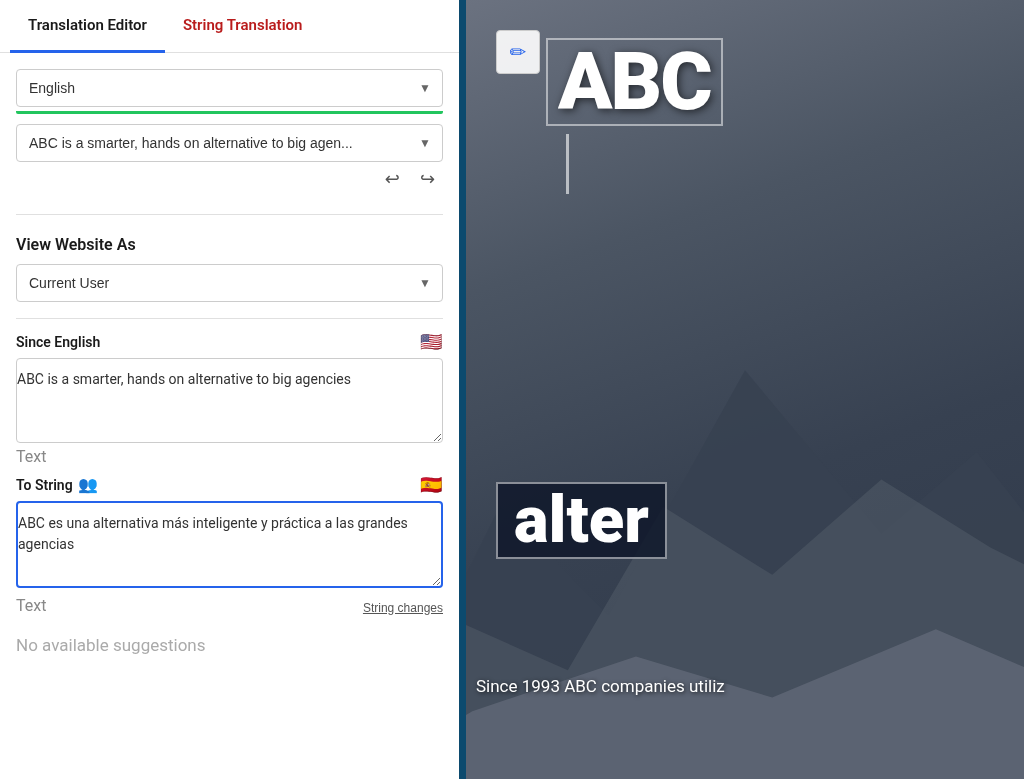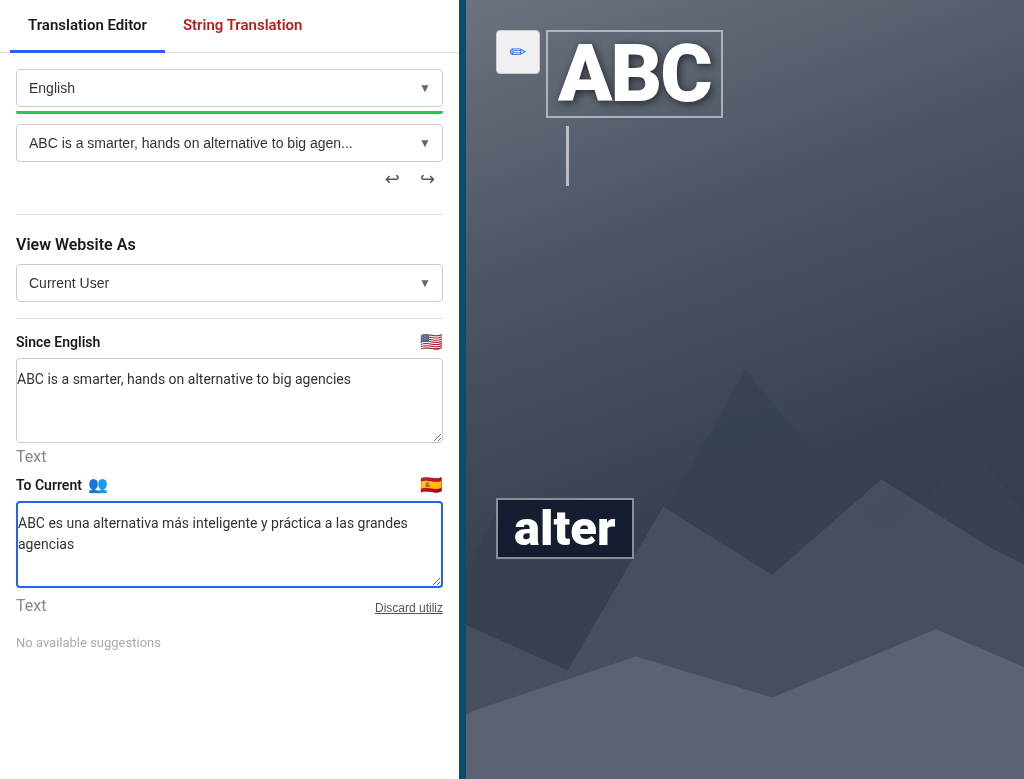--- a/index.html
+++ b/index.html
@@ -172,21 +172,21 @@
     .discard-btn {
       background: none;
       border: none;
       color: #555;
       font-size: 12px;
       cursor: pointer;
       text-decoration: underline;
     }
 
     .suggestions {
-      font-size: 13px;
+      font-size: 17px;
       color: #aaa;
       margin-top: 12px;
     }
 
     
     .right-panel {
       flex: 1;
       background: #5a6370;
       position: relative;
       overflow: hidden;
@@ -281,30 +281,30 @@
 
     <div class="lang-row">
       <span class="lang-label">Since English</span>
       <span class="lang-flag">🇺🇸</span>
     </div>
     <textarea rows="3" readonly="" style="">ABC is a smarter, hands on alternative to big agencies</textarea>
     <div class="field-type">Text</div>
 
     <div class="lang-row">
       <span class="lang-label">
-        <span>To Current</span>
+        <span>To String</span>
         <span class="users-icon">👥</span>
       </span>
       <span class="lang-flag">🇪🇸</span>
     </div>
     <textarea rows="3" class="active-edit" style="">ABC es una alternativa más inteligente y práctica a las grandes agencias</textarea>
 
     <div class="discard-row">
       <span class="field-type">Text</span>
-      <button class="discard-btn">Discard utiliz</button>
+      <button class="discard-btn">String changes</button>
     </div>
 
     <div class="suggestions">No available suggestions</div>
 
   </div>
 </div>
 
 <div class="right-panel">
   <div class="preview-bg"></div>
 
@@ -313,26 +313,30 @@
     <polygon points="0,400 60,280 150,320 220,200 300,250 380,180 460,230 560,280 560,400" fill="#4b5563" opacity="0.7"></polygon>
     <polygon points="0,400 80,350 200,310 300,340 420,290 560,350 560,400" fill="#6b7280" opacity="0.6"></polygon>
   </svg>
 
   <div class="preview-content">
 
     <div style="position:absolute; top:30px; left:30px; display:flex; align-items:flex-start; gap:6px;">
       <div class="edit-icon-box">
         <span>✏</span>
       </div>
-      <div style="display:flex; flex-direction:column; gap:8px;">
+      <div style="display:flex; flex-direction:column; gap:8px;margin-top:8px;">
         <div style="border: 2px solid rgba(255,255,255,0.5); padding: 2px 10px; display:inline-block;">
           <span style="color:#fff; font-size:80px; font-weight:900; line-height:1; letter-spacing:-2px; text-shadow: 2px 2px 8px rgba(0,0,0,0.6);">ABC</span>
         </div>
         <div style="width: 3px; height: 60px; background: rgba(255,255,255,0.6); margin-left: 20px;"></div>
       </div>
     </div>
 
     <div style="position:absolute; bottom:220px; left:30px; background:rgba(15,23,42,0.85); border:2px solid rgba(255,255,255,0.5); padding:4px 16px;">
-      <span style="color:#fff; font-size:49px; font-weight:900; line-height:1;">alter</span>
-    </div>
-
+      <span style="color:#fff; font-size:65px; font-weight:900; line-height:1;">alter</span>
+    </div>
+
+    <div style="position:absolute; bottom:80px; left:10px; color:#fff; font-size:17px; text-shadow:1px 1px 4px rgba(0,0,0,0.8); line-height:1.5;">
+      <span>Since 1993 ABC
+companies utiliz</span>
+    </div>
   </div>
 </div>
 
 </body></html>

